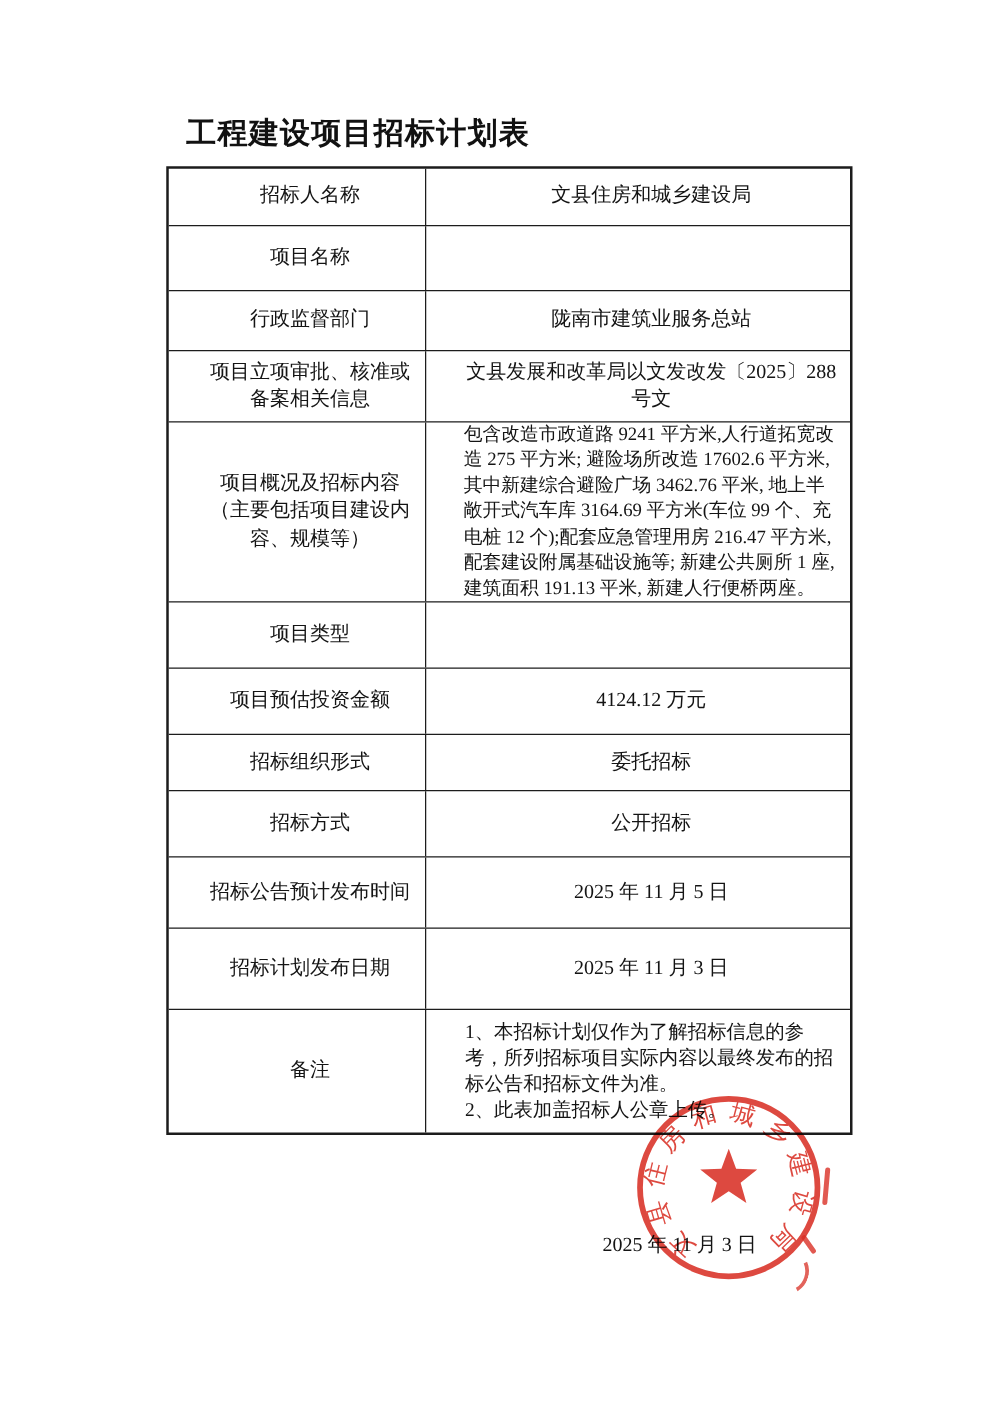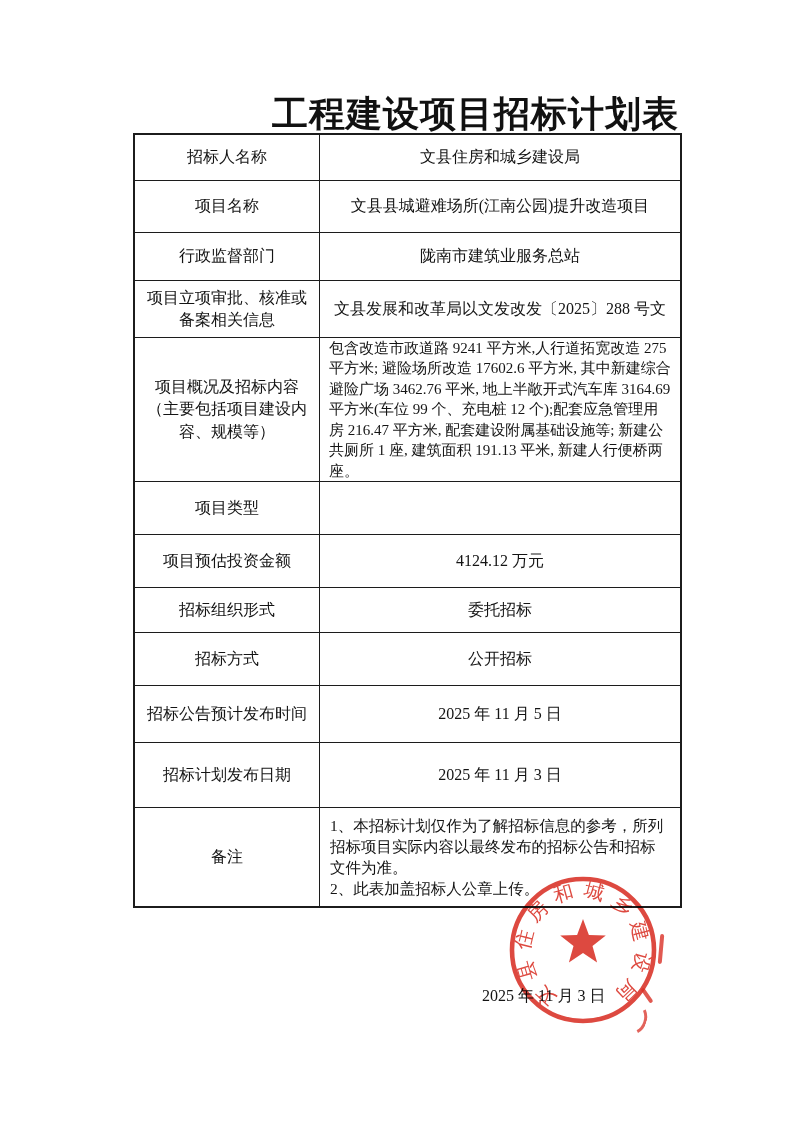--- a/index.html
+++ b/index.html
@@ -7,38 +7,39 @@
     width:793px; height:1122px;
     background:#ffffff;
     position:relative;
     font-family:"Liberation Serif","DejaVu Serif",serif;
     color:#141414;
     overflow:hidden;
   }
   .doc { position:absolute; inset:0; }
 
   .title {
-    position:absolute; left:134px; top:90px; width:545px;
-    text-align:right; font-size:36px; font-weight:bold; letter-spacing:1px;
+    position:absolute; left:149px; top:90px; width:545px;
+    text-align:left; font-size:24px; font-weight:bold; letter-spacing:1px;
     color:#111;
   }
 
   .ptable {
     position:absolute; left:133px; top:133px; width:545px;
     border:2px solid #1c1c1c;
     box-sizing:content-box;
     background:#fff;
   }
   .trow { display:flex; }
   .trow + .trow { border-top:1.6px solid #1c1c1c; }
   .tcell {
     box-sizing:border-box;
     display:flex; align-items:center; justify-content:center;
     font-size:16px; line-height:1.4; text-align:center;
     padding:3px 10px;
+    margin-left:21px;
   }
   .tcell.label {
     width:185px; flex:0 0 185px;
     border-right:1.6px solid #1c1c1c;
   }
   .tcell.value { flex:1; }
   .tcell.value.long {
     justify-content:flex-start; text-align:left;
     font-size:15px; line-height:20.4px; padding:5px 9px;
   }
@@ -74,21 +75,20 @@
 
   <div class="title">工程建设项目招标计划表</div>
 
   <div class="ptable">
     <div class="trow" style="height:45px">
       <div class="tcell label">招标人名称</div>
       <div class="tcell value">文县住房和城乡建设局</div>
     </div>
     <div class="trow" style="height:51px">
       <div class="tcell label">项目名称</div>
-      <div class="tcell value">文县县城避难场所(江南公园)提升改造项目</div>
     </div>
     <div class="trow" style="height:47px">
       <div class="tcell label">行政监督部门</div>
       <div class="tcell value">陇南市建筑业服务总站</div>
     </div>
     <div class="trow" style="height:56px">
       <div class="tcell label">项目立项审批、核准或备案相关信息</div>
       <div class="tcell value">文县发展和改革局以文发改发〔2025〕288 号文</div>
     </div>
     <div class="trow" style="height:143px">

